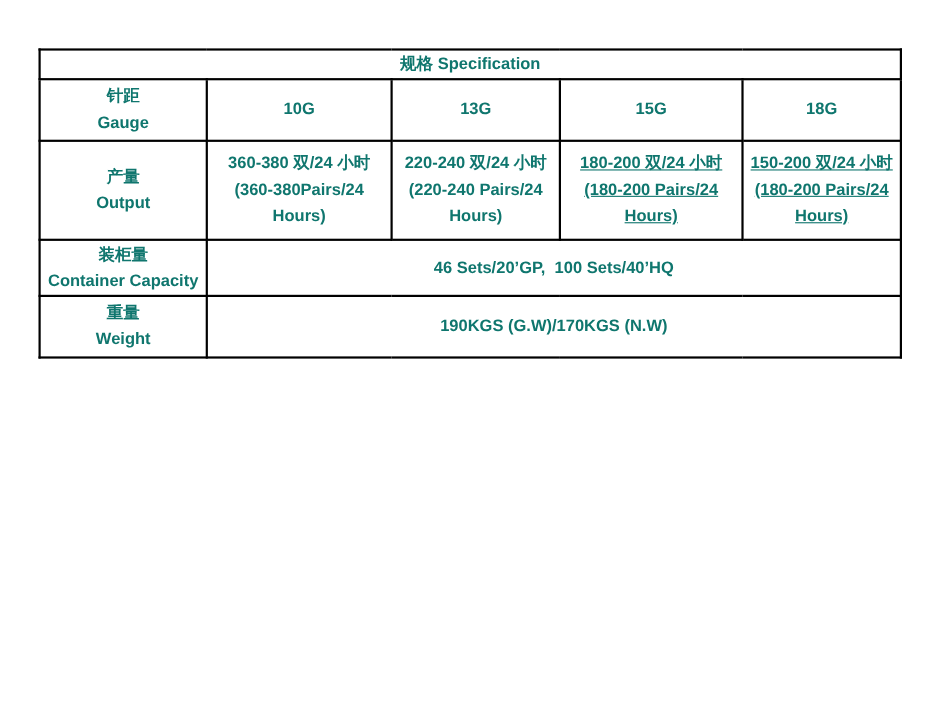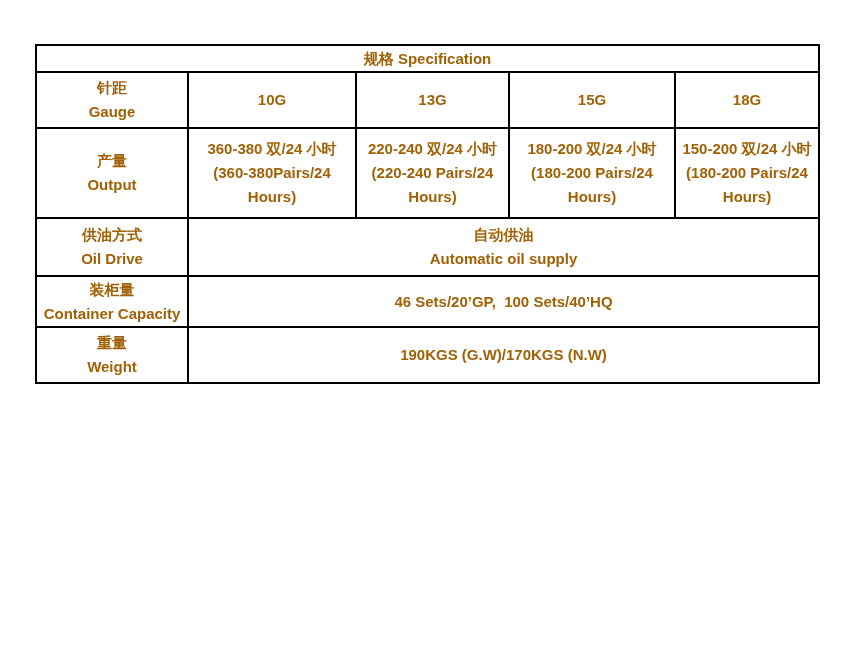--- a/index.html
+++ b/index.html
@@ -11,21 +11,21 @@
     overflow: hidden;
   }
   .spec-table {
     position: absolute;
     left: 35px;
     top: 44px;
     border-collapse: collapse;
     table-layout: fixed;
     font-family: "Liberation Sans", sans-serif;
     font-weight: bold;
-    color: #a16207;
+    color: #0f766e;
     font-size: 15px;
   }
   .spec-table td {
     border: 2px solid #000000;
     text-align: center;
     vertical-align: middle;
     padding: 0;
     line-height: 24px;
     overflow: hidden;
   }
@@ -33,21 +33,21 @@
   .r-gauge td { height: 54px; }
   .r-size td  { height: 48px; }
   .r-output td{ height: 88px; }
   .r5 td { height: 56px; }
   .r6 td { height: 56px; }
   .r7 td { height: 53px; }
   .r8 td { height: 56px; }
   .r9 td { height: 49px; }
   .r10 td{ height: 54px; }
   .pre { white-space: pre; }
-  .v-top { vertical-align: top; padding-top: 2px; }
+  .v-top { vertical-align: top; padding-top: 2px; text-decoration: underline; }
   .label-cell div { line-height: 24px; text-align: center; }
 </style>
 </head>
 <body>
 
 <table class="spec-table">
   <colgroup>
     <col style="width:152px">
     <col style="width:168px">
     <col style="width:153px">
@@ -85,28 +85,20 @@
 Hours)</td>
     <td class="pre v-top">180-200 双/24 小时
 (180-200 Pairs/24
 Hours)</td>
     <td class="pre v-top">150-200 双/24 小时
 (180-200 Pairs/24
 Hours)</td>
   </tr>
 
 
-  <tr class="r6">
-    <td class="label-cell">
-      <div>供油方式</div>
-      <div>Oil Drive</div>
-    </td>
-    <td colspan="4" class="pre">自动供油
-Automatic oil supply</td>
-  </tr>
 
 
 
   <tr class="r9">
     <td class="label-cell">
       <div>装柜量</div>
       <div>Container Capacity</div>
     </td>
     <td colspan="4" class="pre">46 Sets/20’GP,  100 Sets/40’HQ</td>
   </tr>

